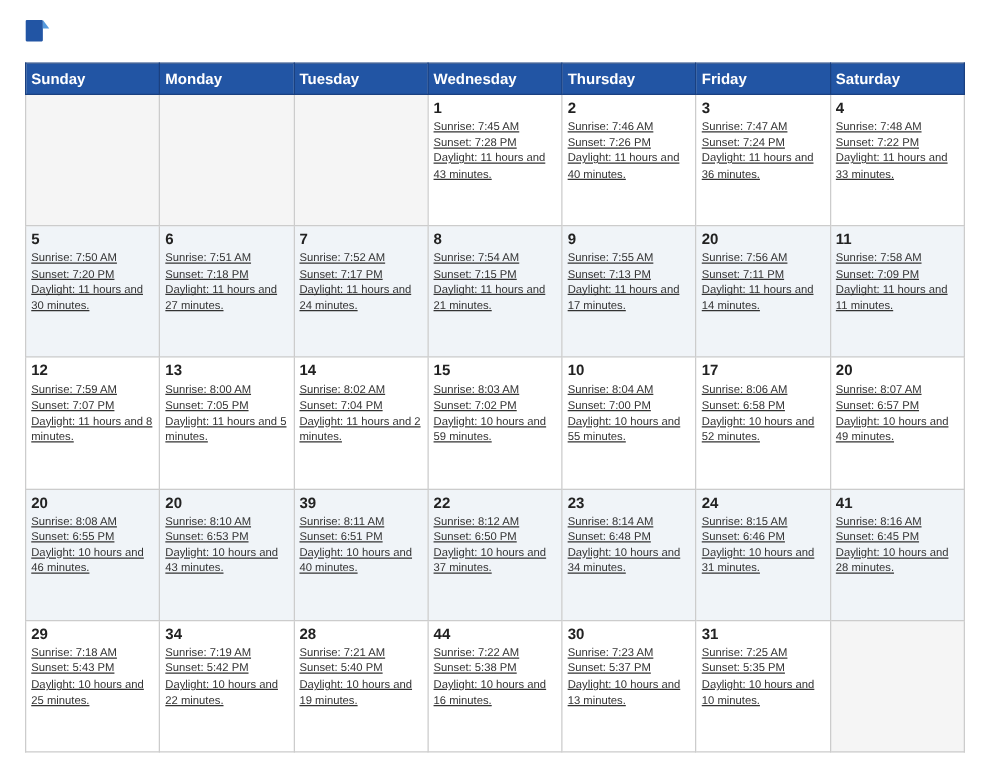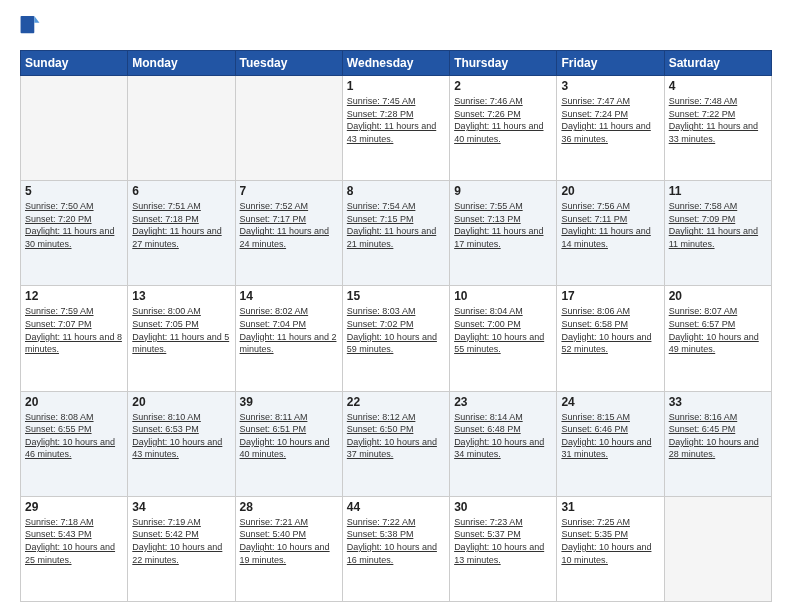--- a/index.html
+++ b/index.html
@@ -240,21 +240,21 @@
           </td>
           <td>
             <span class="day-num">23</span>
             <div class="day-info">Sunrise: 8:14 AM<br>Sunset: 6:48 PM<br>Daylight: 10 hours and 34 minutes.</div>
           </td>
           <td>
             <span class="day-num">24</span>
             <div class="day-info">Sunrise: 8:15 AM<br>Sunset: 6:46 PM<br>Daylight: 10 hours and 31 minutes.</div>
           </td>
           <td>
-            <span class="day-num">33</span>
+            <span class="day-num">41</span>
             <div class="day-info">Sunrise: 8:16 AM<br>Sunset: 6:45 PM<br>Daylight: 10 hours and 28 minutes.</div>
           </td>
         </tr>
         <tr>
           <td>
             <span class="day-num">29</span>
             <div class="day-info">Sunrise: 7:18 AM<br>Sunset: 5:43 PM<br>Daylight: 10 hours and 25 minutes.</div>
           </td>
           <td>
             <span class="day-num">34</span>

